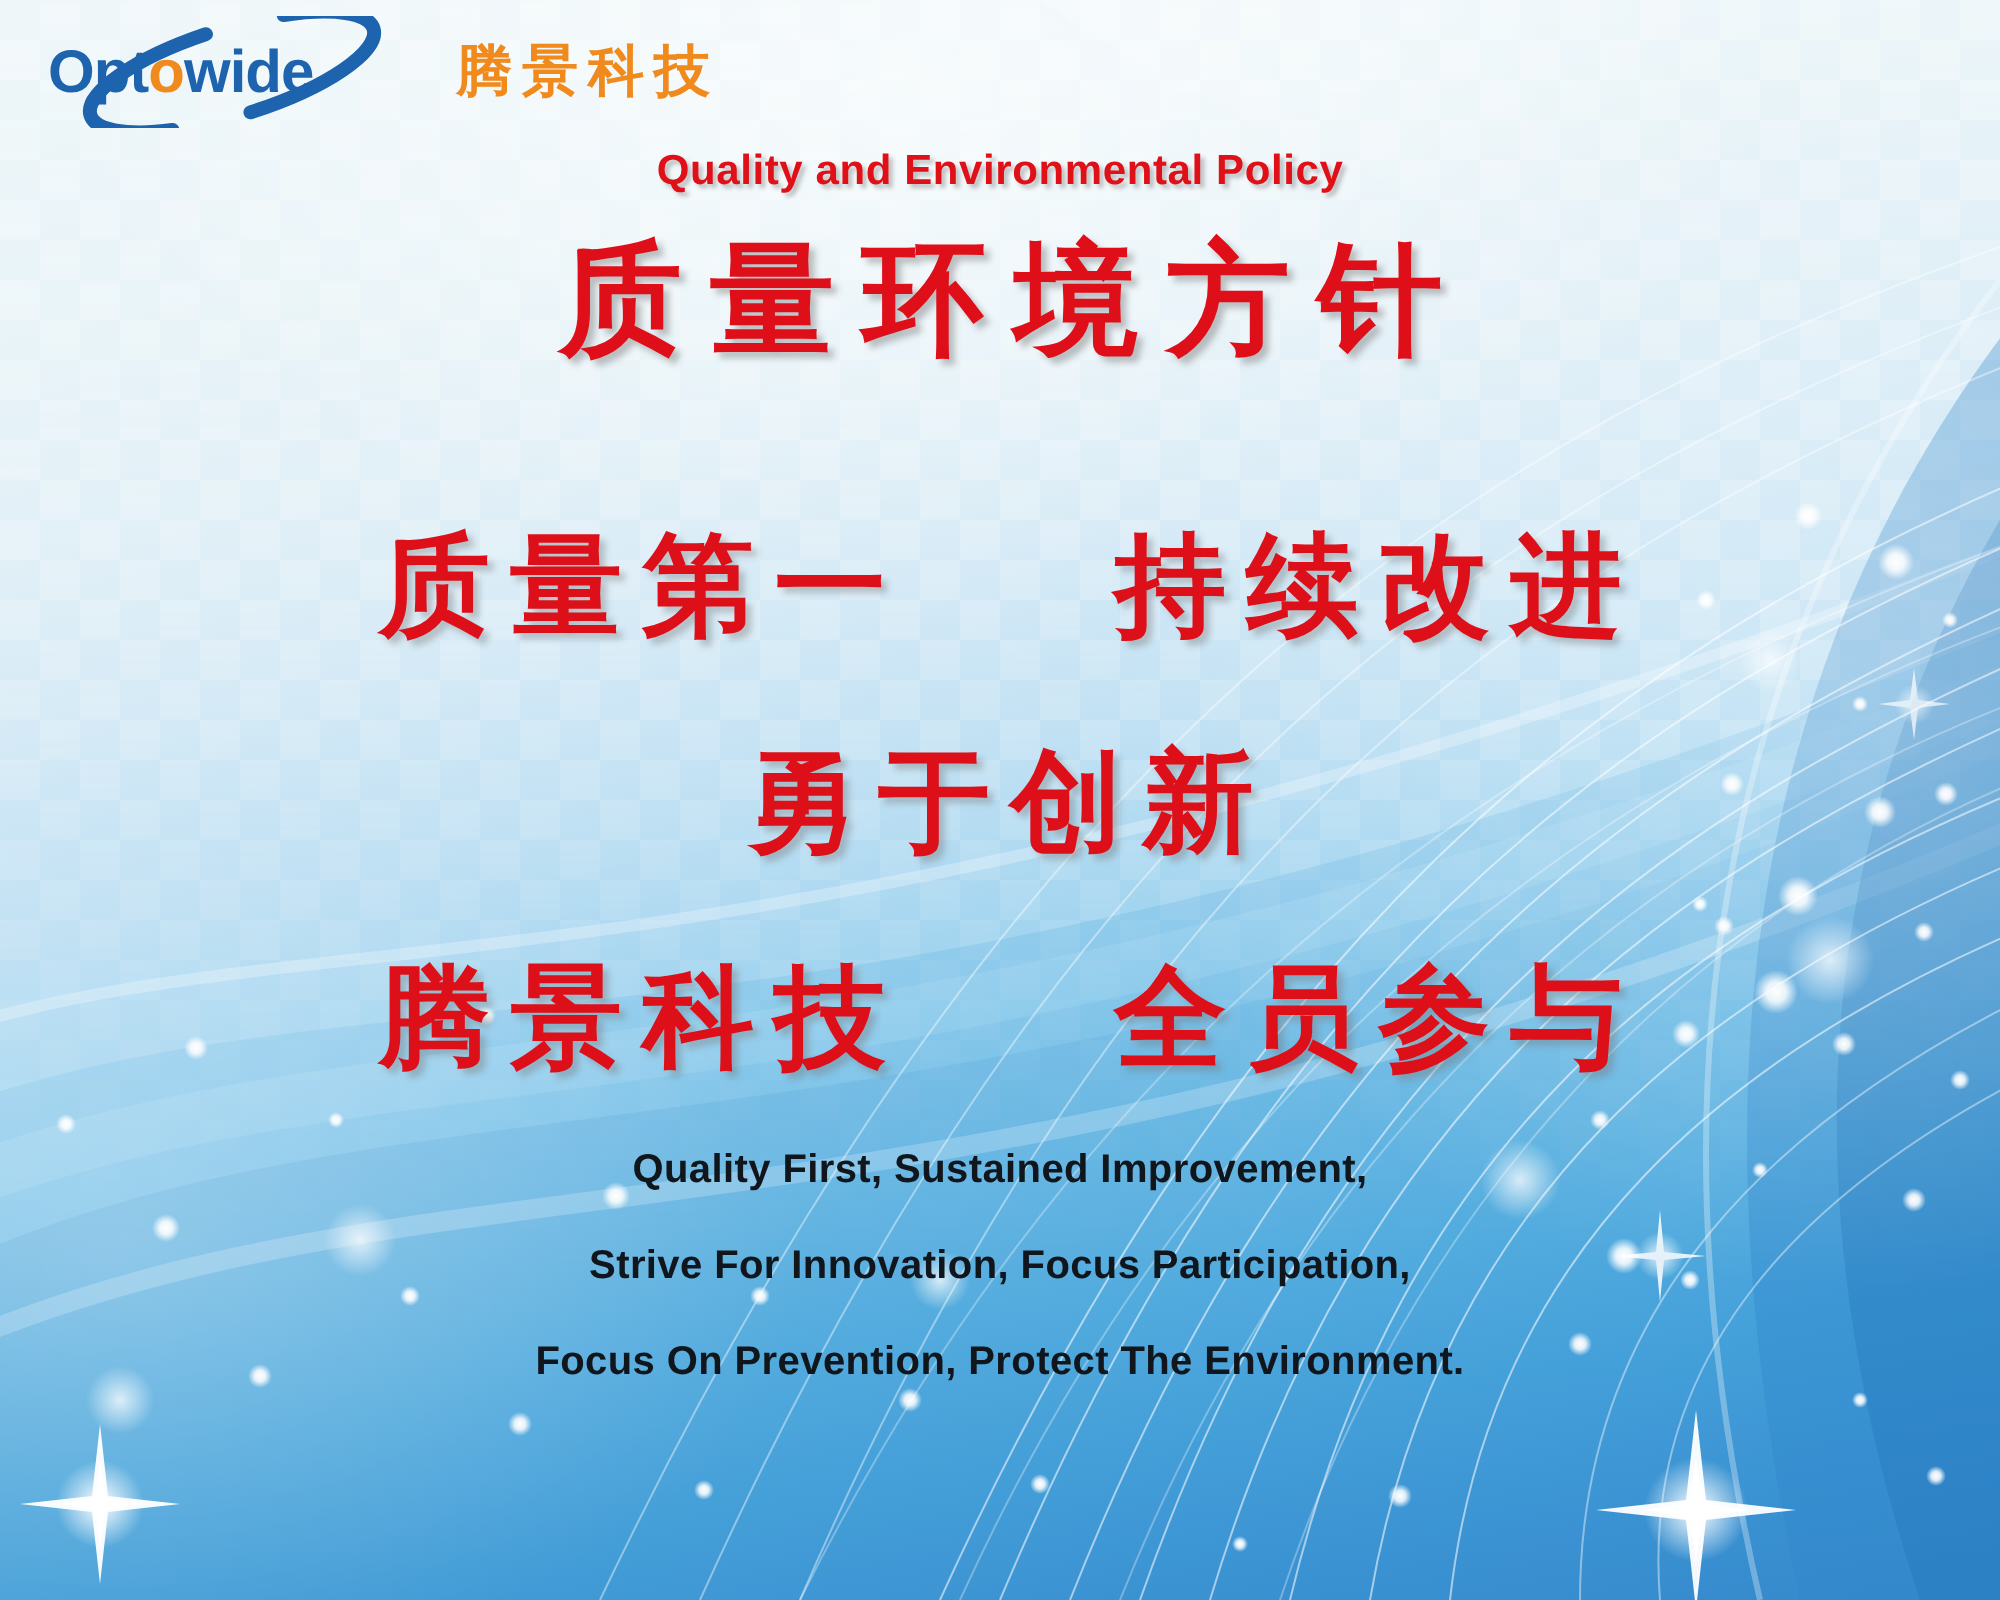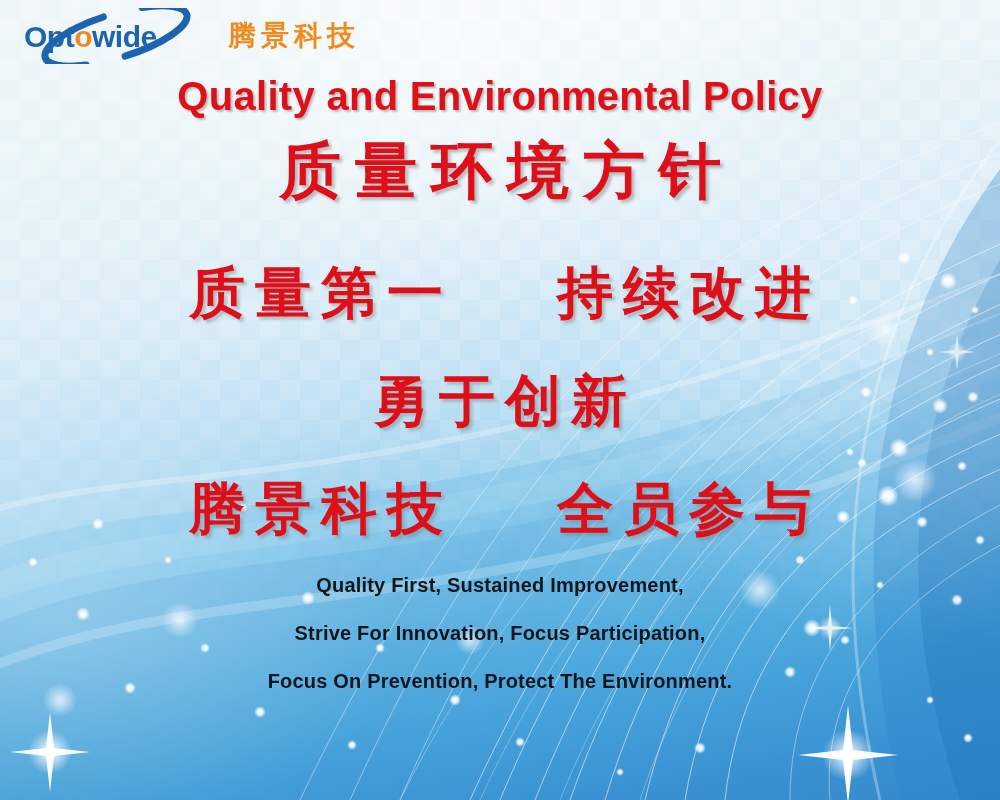--- a/index.html
+++ b/index.html
@@ -71,21 +71,21 @@
     font-size:28px; font-weight:bold; letter-spacing:5px;
     color:#f08a1c; margin-left:4px; white-space:nowrap;
     font-family:"DejaVu Sans", sans-serif;
   }
 
   
   #heading-block {
     position:absolute; left:0; right:0; top:74px; text-align:center;
   }
   #title-en {
-    font-size:40px; font-weight:bold; color:#e01018;
+    font-size:21px; font-weight:bold; color:#e01018;
     letter-spacing:.3px;
     text-shadow:2px 2px 2px rgba(110,110,110,.42);
     font-family:"Liberation Sans", sans-serif;
   }
   #title-cn {
     margin-top:10px;
     font-size:62px; font-weight:bold; color:#df0f19;
     letter-spacing:14px; text-indent:14px;
     text-shadow:3px 3px 3px rgba(120,120,120,.45);
     font-family:"DejaVu Sans", sans-serif;

